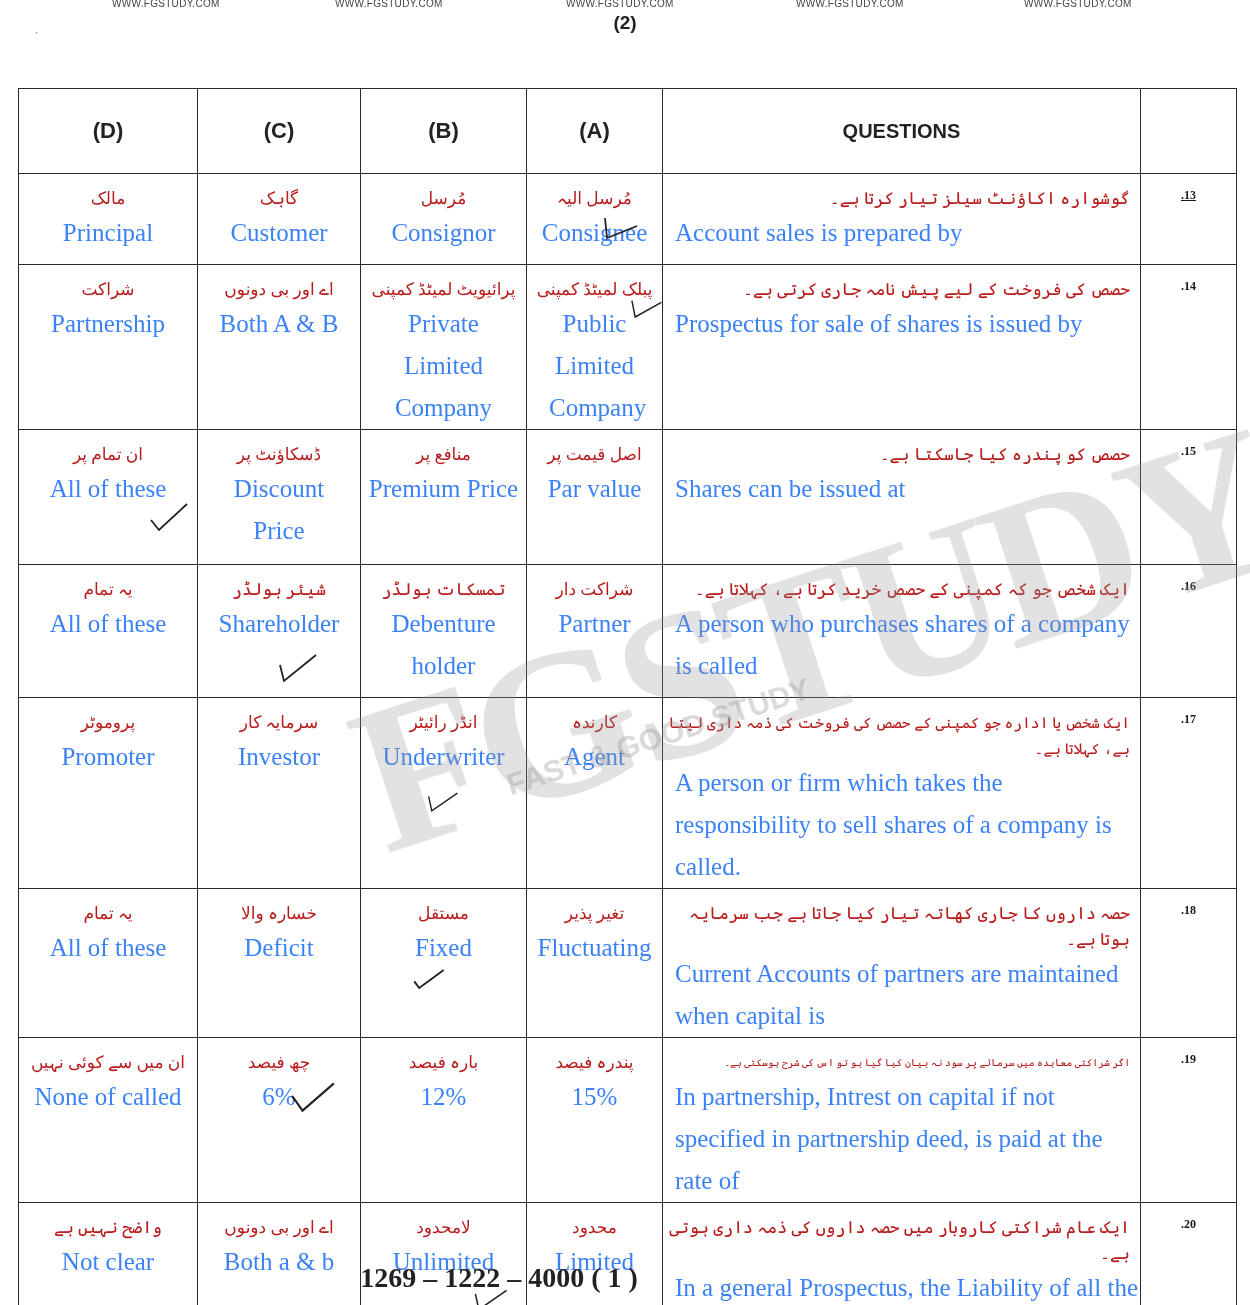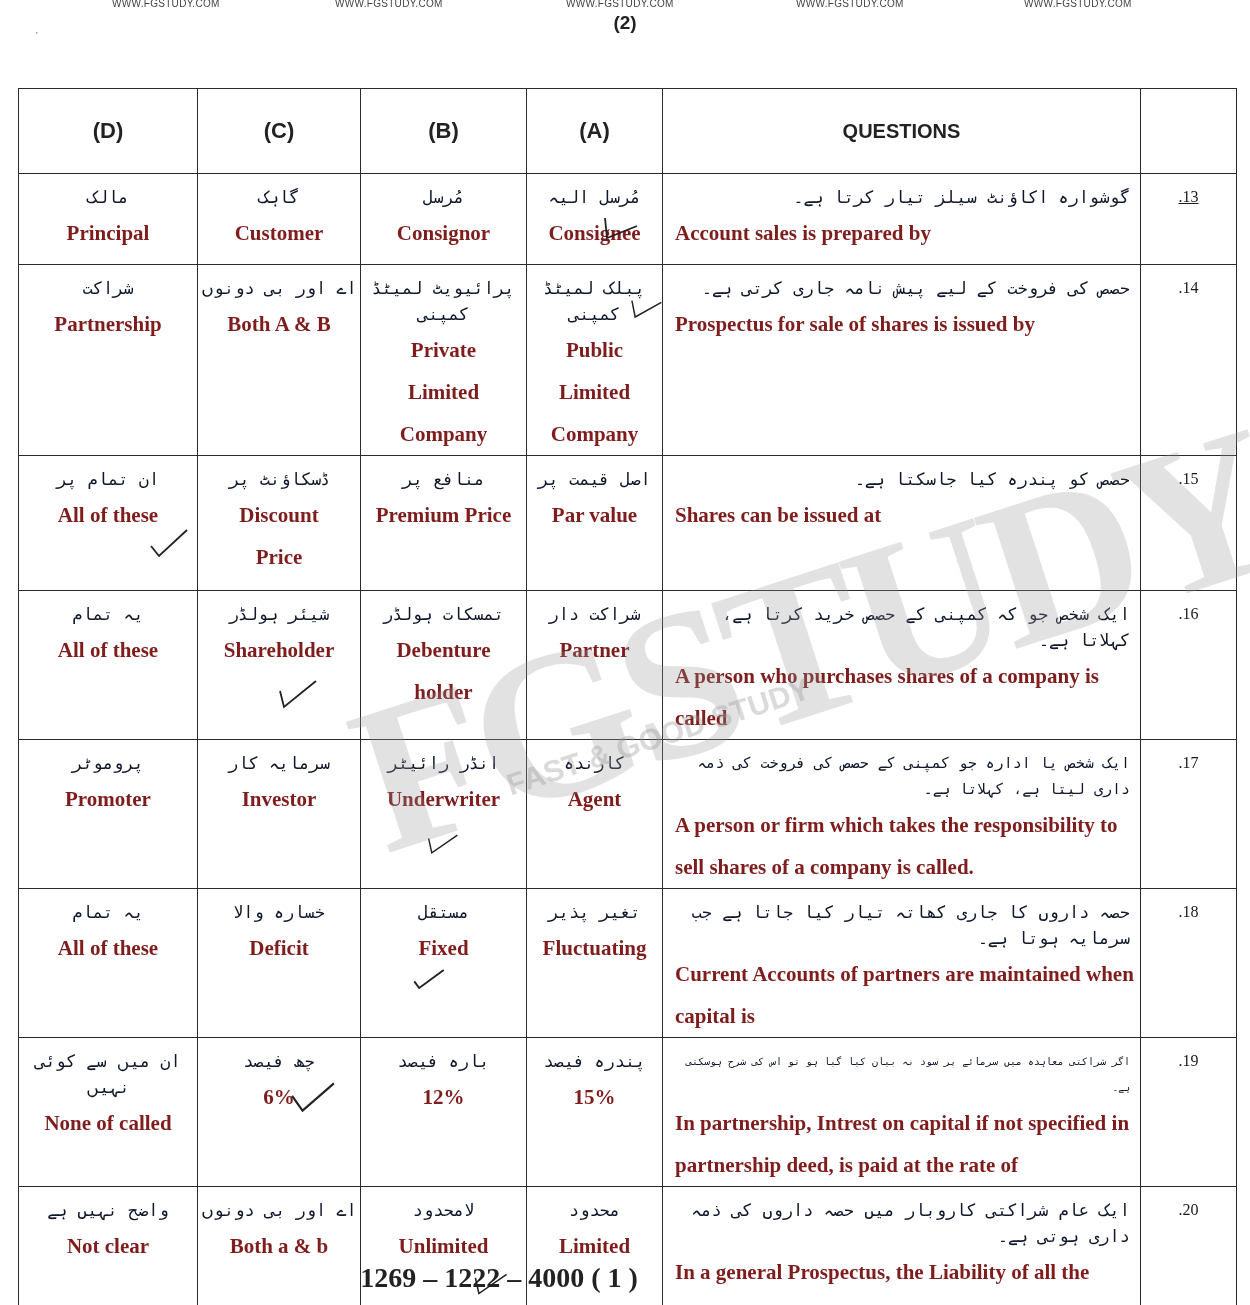--- a/index.html
+++ b/index.html
@@ -6,25 +6,25 @@
   body { width: 1250px; height: 1305px; position: relative; overflow: hidden; font-family: "Liberation Serif", serif; color: #1a1a1a; }
   .wm-top { position: absolute; top: -2px; left: 0; width: 1250px; height: 12px; }
   .wm-top span { position: absolute; font-family: "Liberation Sans", sans-serif; font-size: 10px; color: #444; letter-spacing: 0.3px; }
   .page-num { position: absolute; top: 12px; left: 0; width: 1250px; text-align: center; font-family: "Liberation Sans", sans-serif; font-weight: bold; font-size: 19px; color: #222; }
   .stray { position: absolute; top: 30px; left: 36px; font-size: 9px; color: #555; }
   table.mcq { position: absolute; top: 88px; left: 18px; border-collapse: collapse; table-layout: fixed; width: 1218px; }
   table.mcq td, table.mcq th { border: 1.5px solid #2a2a2a; vertical-align: top; padding: 0; position: relative; }
   th { height: 84px; font-family: "Liberation Sans", sans-serif; font-weight: bold; font-size: 22px; vertical-align: middle !important; text-align: center; color: #222; }
   th.q-head { font-size: 20px; }
   td.opt { text-align: center; }
-  .ur { direction: rtl; font-family: Liberation Mono, monospace; font-size: 17px; line-height: 26px; padding-top: 12px; text-align: center; color: #0f172a; }
-  .en { font-size: 21px; line-height: 42px; color: #7f1d1d; font-weight: bold; }
+  .ur { direction: rtl; font-family: Liberation Serif, serif; font-size: 17px; line-height: 26px; padding-top: 12px; text-align: center; color: #b91c1c; }
+  .en { font-size: 25px; line-height: 42px; color: #3b82f6; }
   td.q .ur { text-align: right; padding-right: 10px; }
   td.q .en { text-align: left; padding-left: 12px; line-height: 42px; }
-  td.num { text-align: center; font-weight: normal; font-size: 16px; padding-top: 14px !important; font-family: "Liberation Serif", serif; }
+  td.num { text-align: center; font-weight: bold; font-size: 12px; padding-top: 14px !important; font-family: "Liberation Serif", serif; }
   .underline-num { text-decoration: underline; }
   .tick { position: absolute; width: 44px; height: 30px; }
   .tick svg { width: 100%; height: 100%; }
   .big-wm { position: absolute; left: 340px; top: 520px; font-family: "Liberation Serif", serif; font-size: 210px; font-weight: bold; color: rgba(150,150,150,0.28); transform: rotate(-18deg); pointer-events: none; letter-spacing: -8px; }
   .big-wm2 { position: absolute; left: 500px; top: 720px; font-family: "Liberation Sans", sans-serif; font-size: 30px; font-weight: bold; color: rgba(150,150,150,0.35); transform: rotate(-18deg); pointer-events: none; }
   .footer { position: absolute; top: 1262px; left: 0; width: 998px; text-align: center; font-family: "Liberation Serif", serif; font-weight: bold; font-size: 28px; color: #222; }
 </style>
 </head>
 <body>
 

